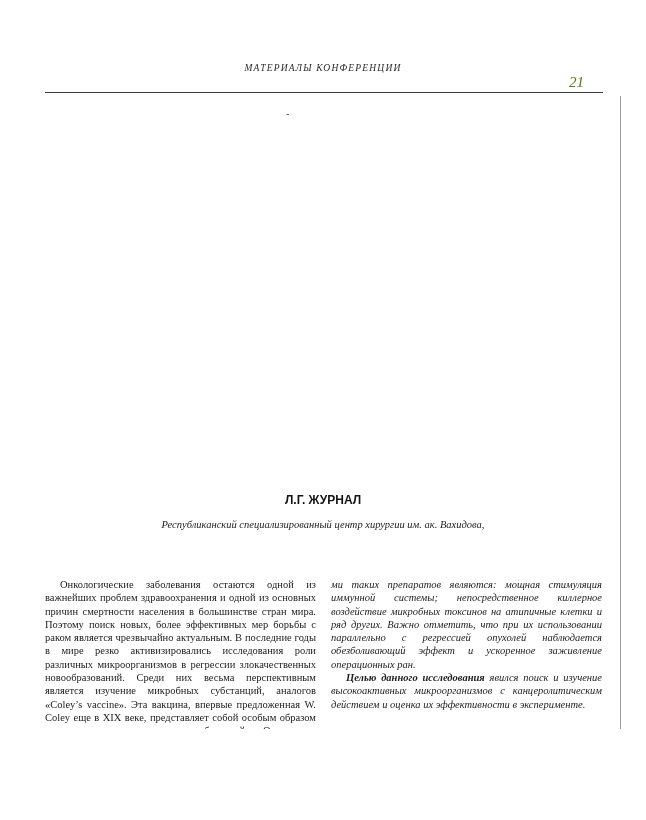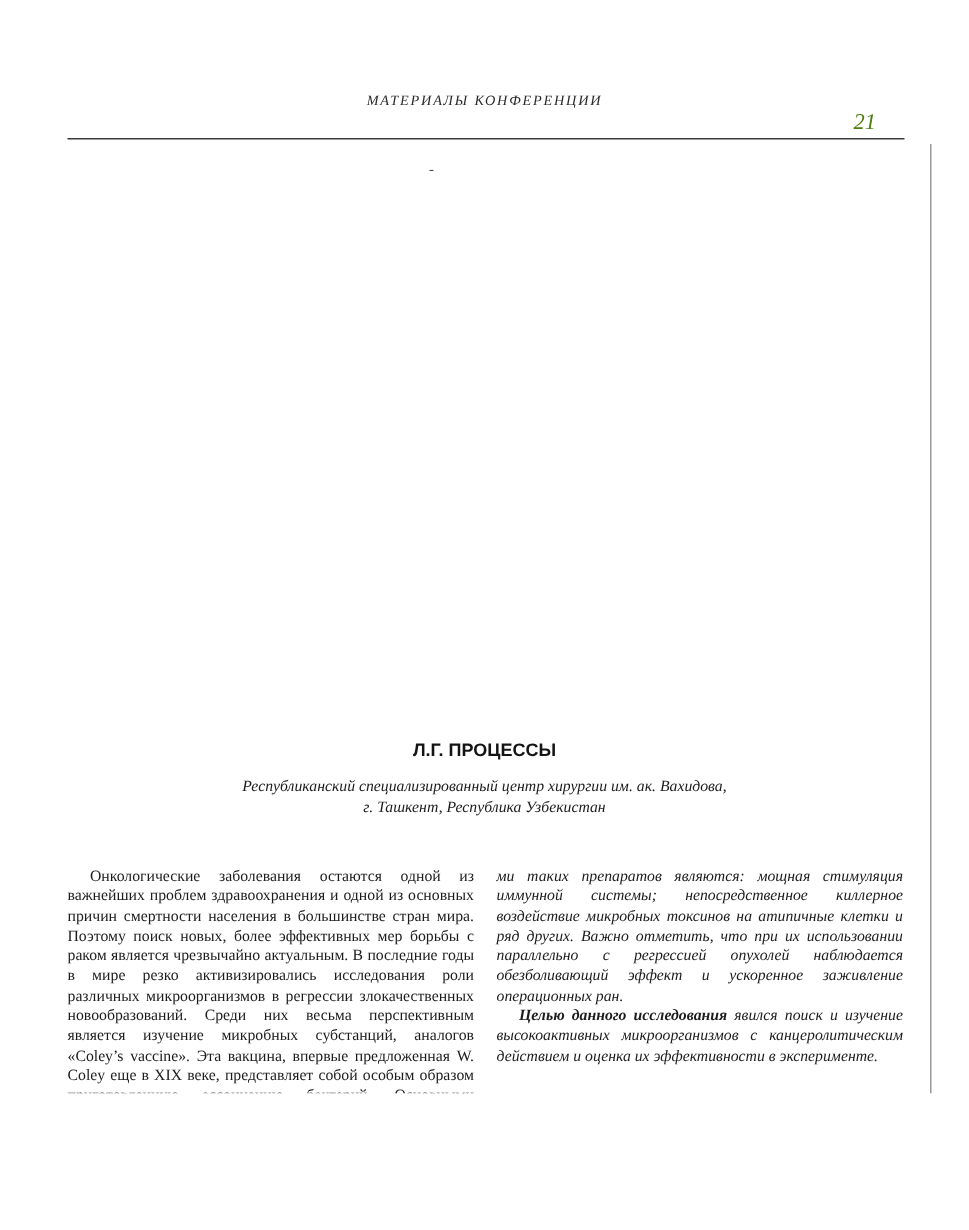--- a/index.html
+++ b/index.html
@@ -129,25 +129,24 @@
 
   <div class="running-head">МАТЕРИАЛЫ КОНФЕРЕНЦИИ</div>
 
   <div class="page-number">21</div>
 
   <div class="header-rule"></div>
 
   <div class="stray-mark">-</div>
 
 
-  <div class="article-author">Л.Г. ПРОЦЕССЫ</div>
+  <div class="article-author">Л.Г. ЖУРНАЛ</div>
 
   <div class="affiliation">
     <div>Республиканский специализированный центр хирургии им. ак. Вахидова,</div>
-    <div>г. Ташкент, Республика Узбекистан</div>
   </div>
 
   <div class="col col-left">
     <p class="indent">Онкологические заболевания остаются одной из важнейших проблем здравоохранения и одной из основных причин смертности населения в большинстве стран мира. Поэтому поиск новых, более эффективных мер борьбы с раком является чрезвычайно актуальным. В последние годы в мире резко активизировались исследования роли различных микроорганизмов в регрессии злокачественных новообразований. Среди них весьма перспективным является изучение микробных субстанций, аналогов «Coley’s vaccine». Эта вакцина, впервые предложенная W. Coley еще в XIX веке, представляет собой особым образом приготовленную ассоциацию бактерий. Основными действующими фактора-</p>
   </div>
 
   <div class="col col-right">
     <p>ми таких препаратов являются: мощная стимуляция иммунной системы; непосредственное киллерное воздействие микробных токсинов на атипичные клетки и ряд других. Важно отметить, что при их использовании параллельно с регрессией опухолей наблюдается обезболивающий эффект и ускоренное заживление операционных ран.</p>
     <p class="indent"><b>Целью данного исследования</b><span> явился поиск и изучение высокоактивных микроорганизмов с канцеролитическим действием и оценка их эффективности в эксперименте.</span></p>
   </div>

